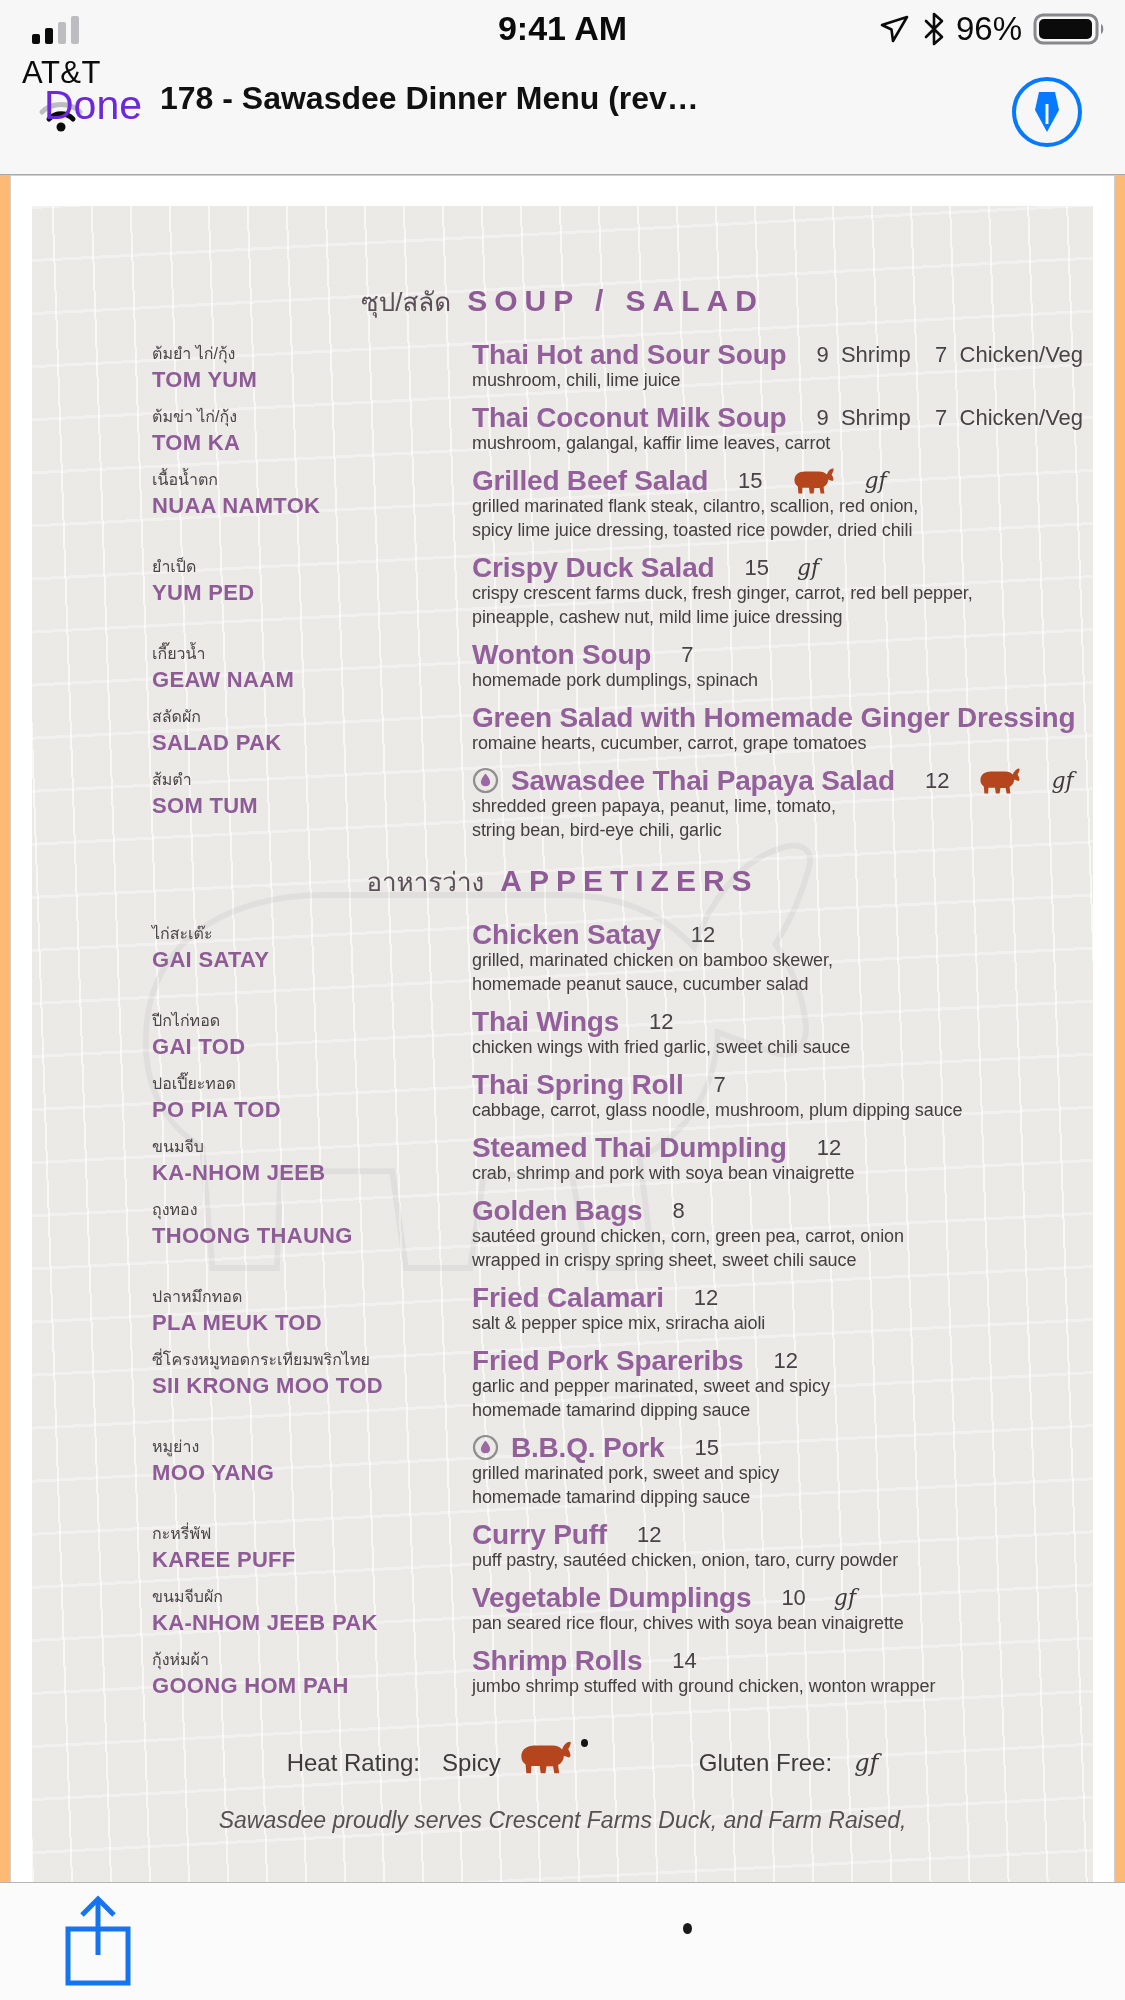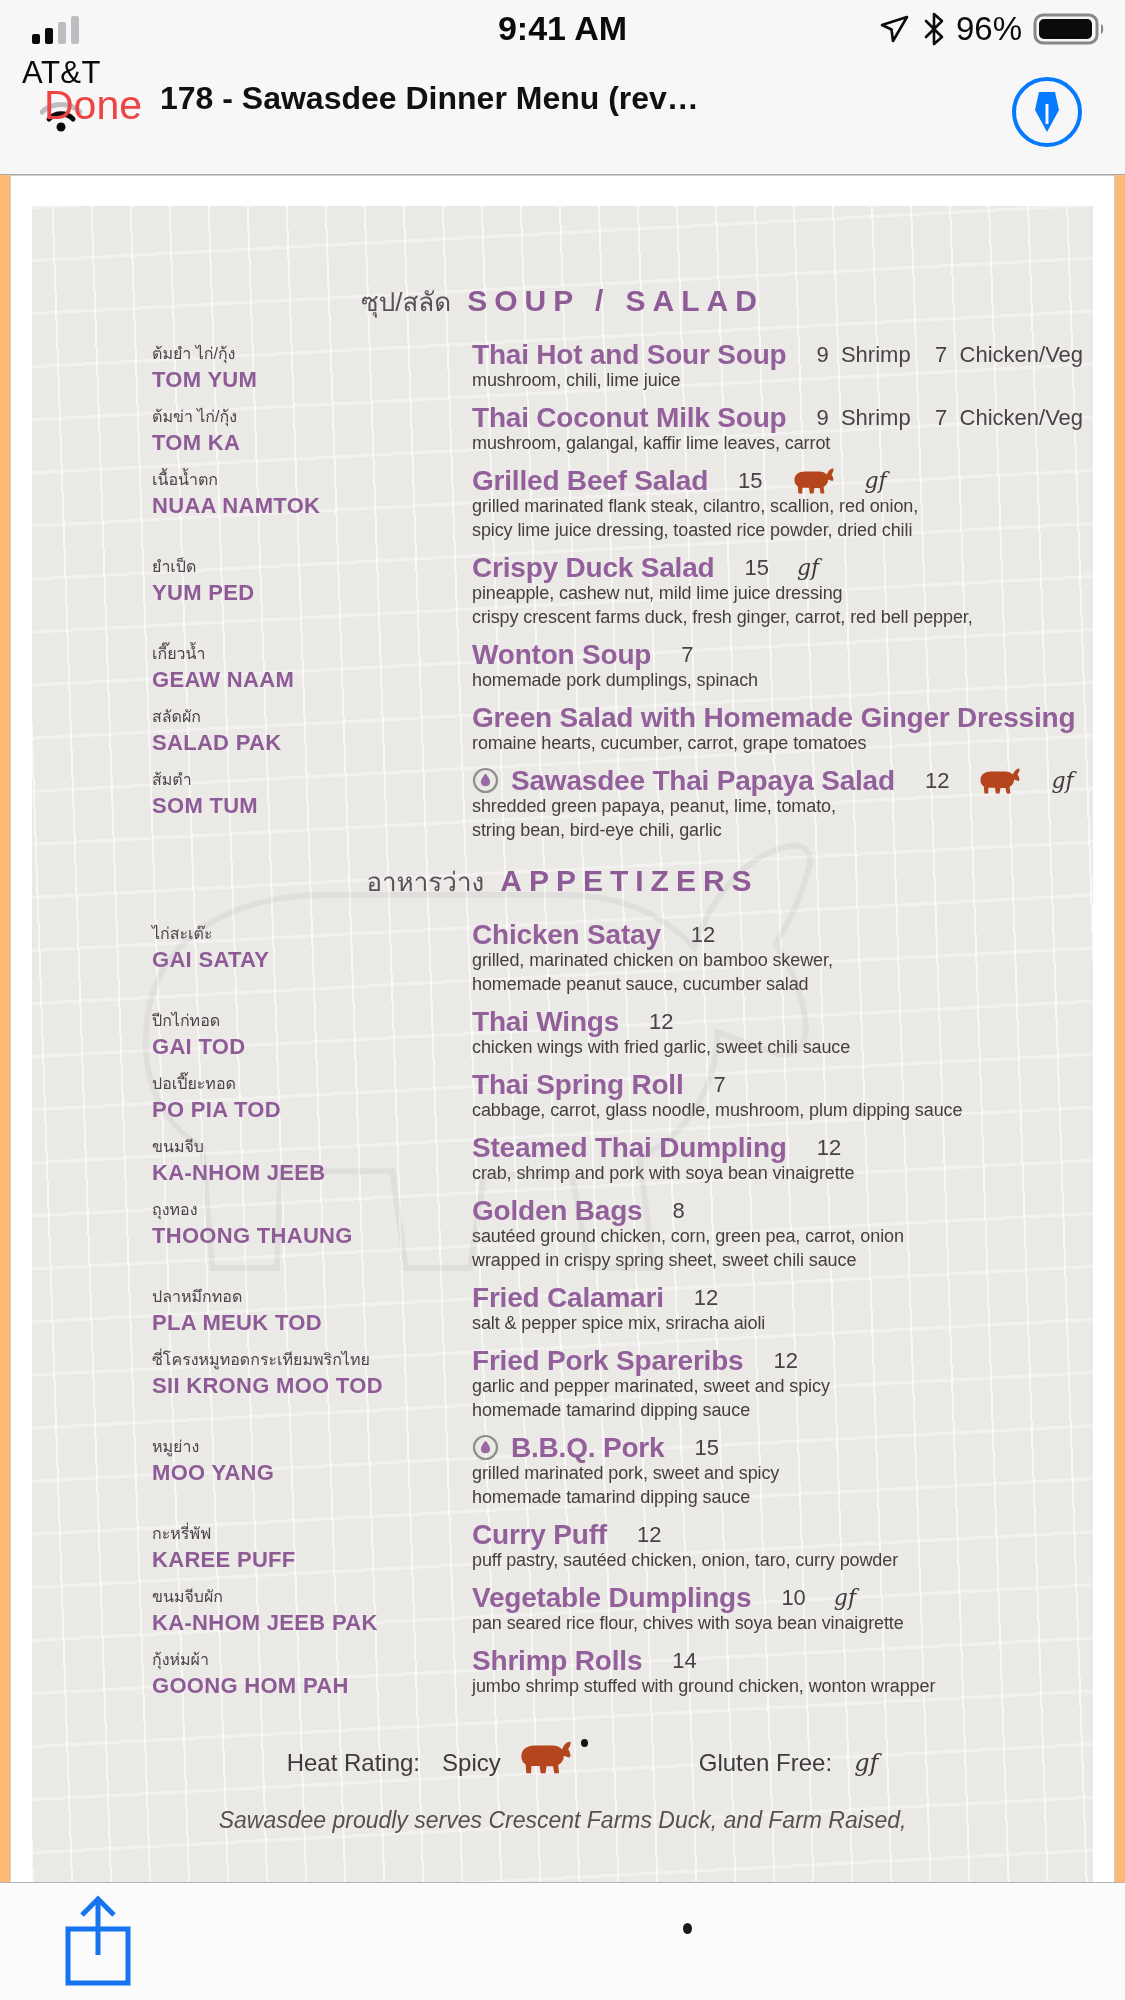--- a/index.html
+++ b/index.html
@@ -13,21 +13,21 @@
   .header { position:absolute; left:0; top:0; right:0; height:174px;
     background:#f7f7f7; border-bottom:1px solid #a8a8a8; z-index:5; }
   .status-bar { position:relative; height:56px; }
   .status-left { position:absolute; left:22px; top:12px; display:flex; align-items:center; gap:9px;flex-direction:column; }
   .carrier { font-size:31px; color:#0b0b0b; letter-spacing:.5px; }
   .status-time { position:absolute; left:0; right:0; top:9px; text-align:center;
     font-size:34px; font-weight:600; color:#0b0b0b; }
   .status-right { position:absolute; right:18px; top:10px; display:flex; align-items:center; gap:11px; }
   .battery-pct { font-size:33px; color:#0b0b0b; }
   .nav-row { position:relative; height:117px; display:flex; align-items:center; }
-  .done-btn { position:absolute; left:44px; top:26px; font-size:41px; color:#ef4444; cursor:pointer; }
+  .done-btn { position:absolute; left:44px; top:26px; font-size:41px; color:#6d28d9; cursor:pointer; }
   .doc-title { position:absolute; left:160px; right:120px; top:24px;
     font-size:32px; font-weight:700; color:#111; white-space:nowrap; overflow:hidden; }
   .markup-btn { position:absolute; right:40px; top:18px; width:76px; height:76px; cursor:pointer; }
   
   .viewer { position:absolute; left:0; top:175px; right:0; height:1707px; background:#fdba74; }
   .page { position:absolute; left:10px; right:10px; top:0; bottom:0;
     background:#ffffff; border:1px solid #d0d0d0; border-bottom:none; }
   .paper { position:absolute; left:21px; right:21px; top:30px; bottom:0;
     background:
       repeating-linear-gradient(88deg, rgba(255,255,255,.55) 0 2px, rgba(118,112,106,.03) 2px 39px),
@@ -205,22 +205,22 @@
     </div>
     <div class="col-right">
       <div class="dish-line">
 
         <span class="dish-name">Crispy Duck Salad</span>
         <span class="price">15</span>
 
         <span class="gf-tag">gf</span>
       </div>
       <div class="desc">
+                      <div class="desc-line">crispy crescent farms duck, fresh ginger, carrot, red bell pepper,</div>
                       <div class="desc-line">pineapple, cashew nut, mild lime juice dressing</div>
-                      <div class="desc-line">crispy crescent farms duck, fresh ginger, carrot, red bell pepper,</div>
                     </div>
     </div>
   </div>
 
   <div class="menu-row">
     <div class="col-left">
       <div class="thai">เกี๊ยวน้ำ</div>
       <div class="translit">GEAW NAAM</div>
     </div>
     <div class="col-right">

